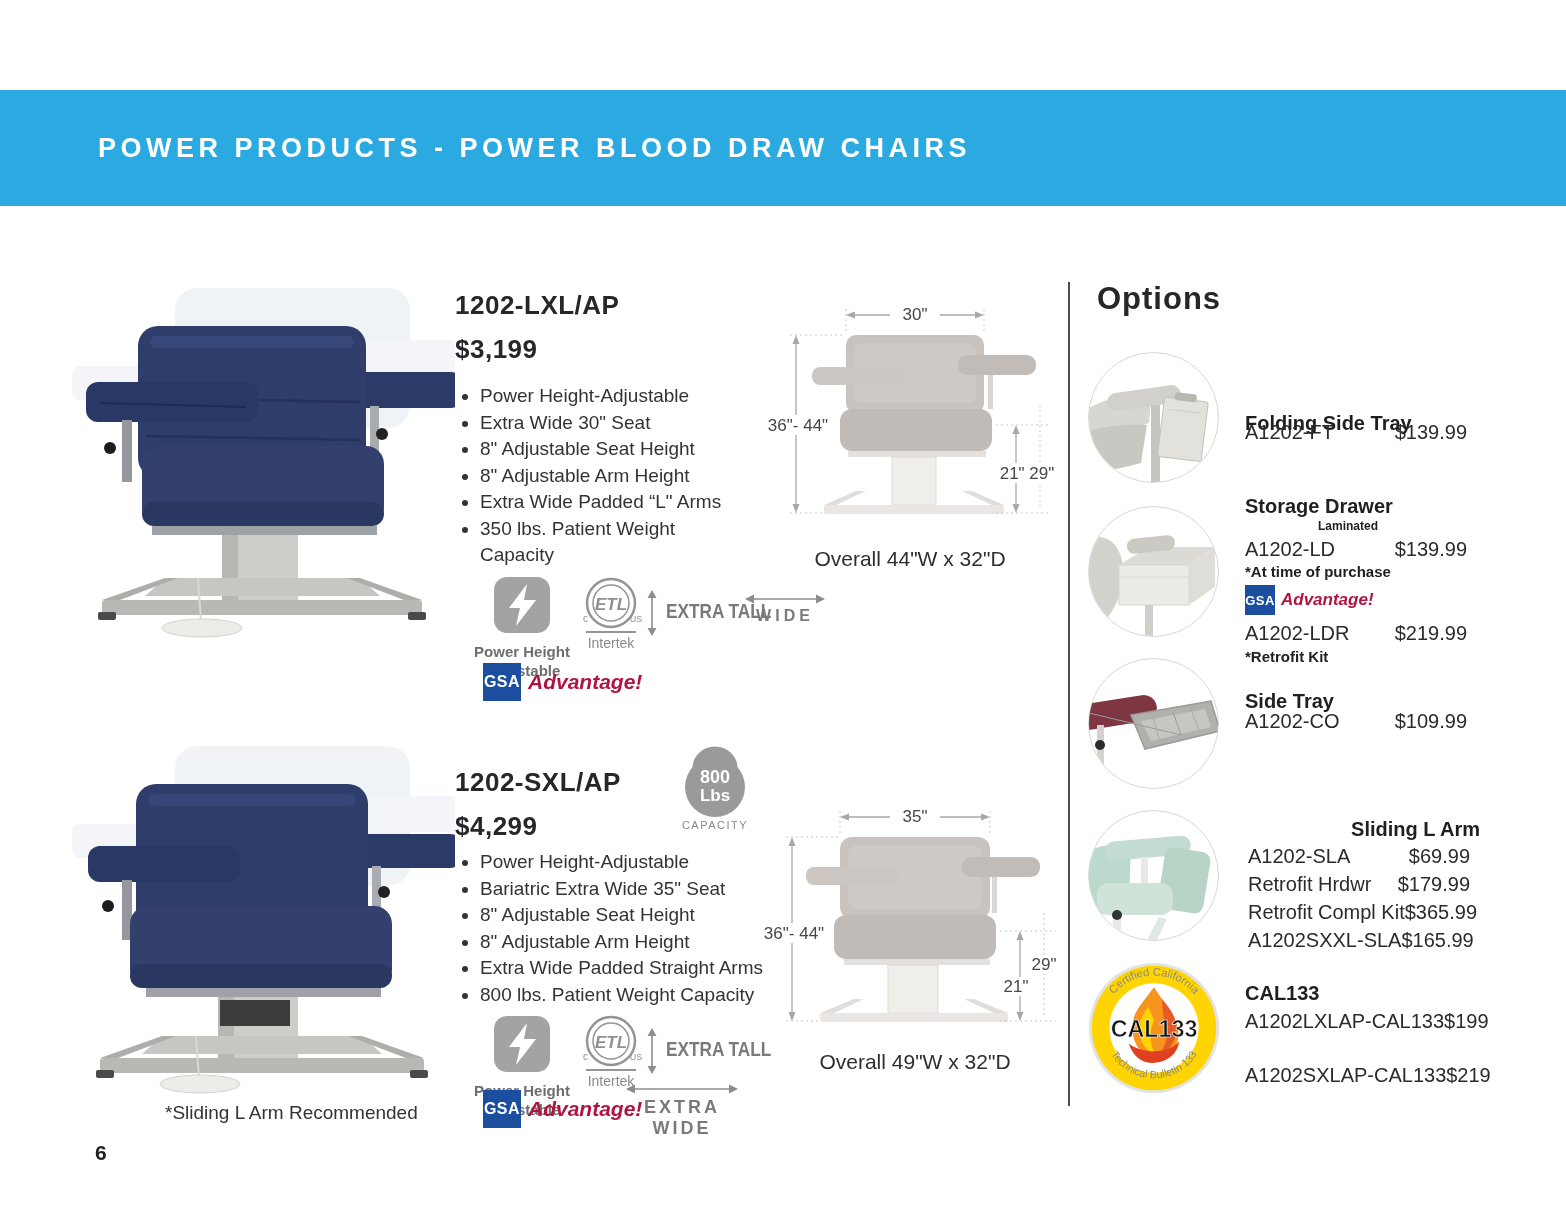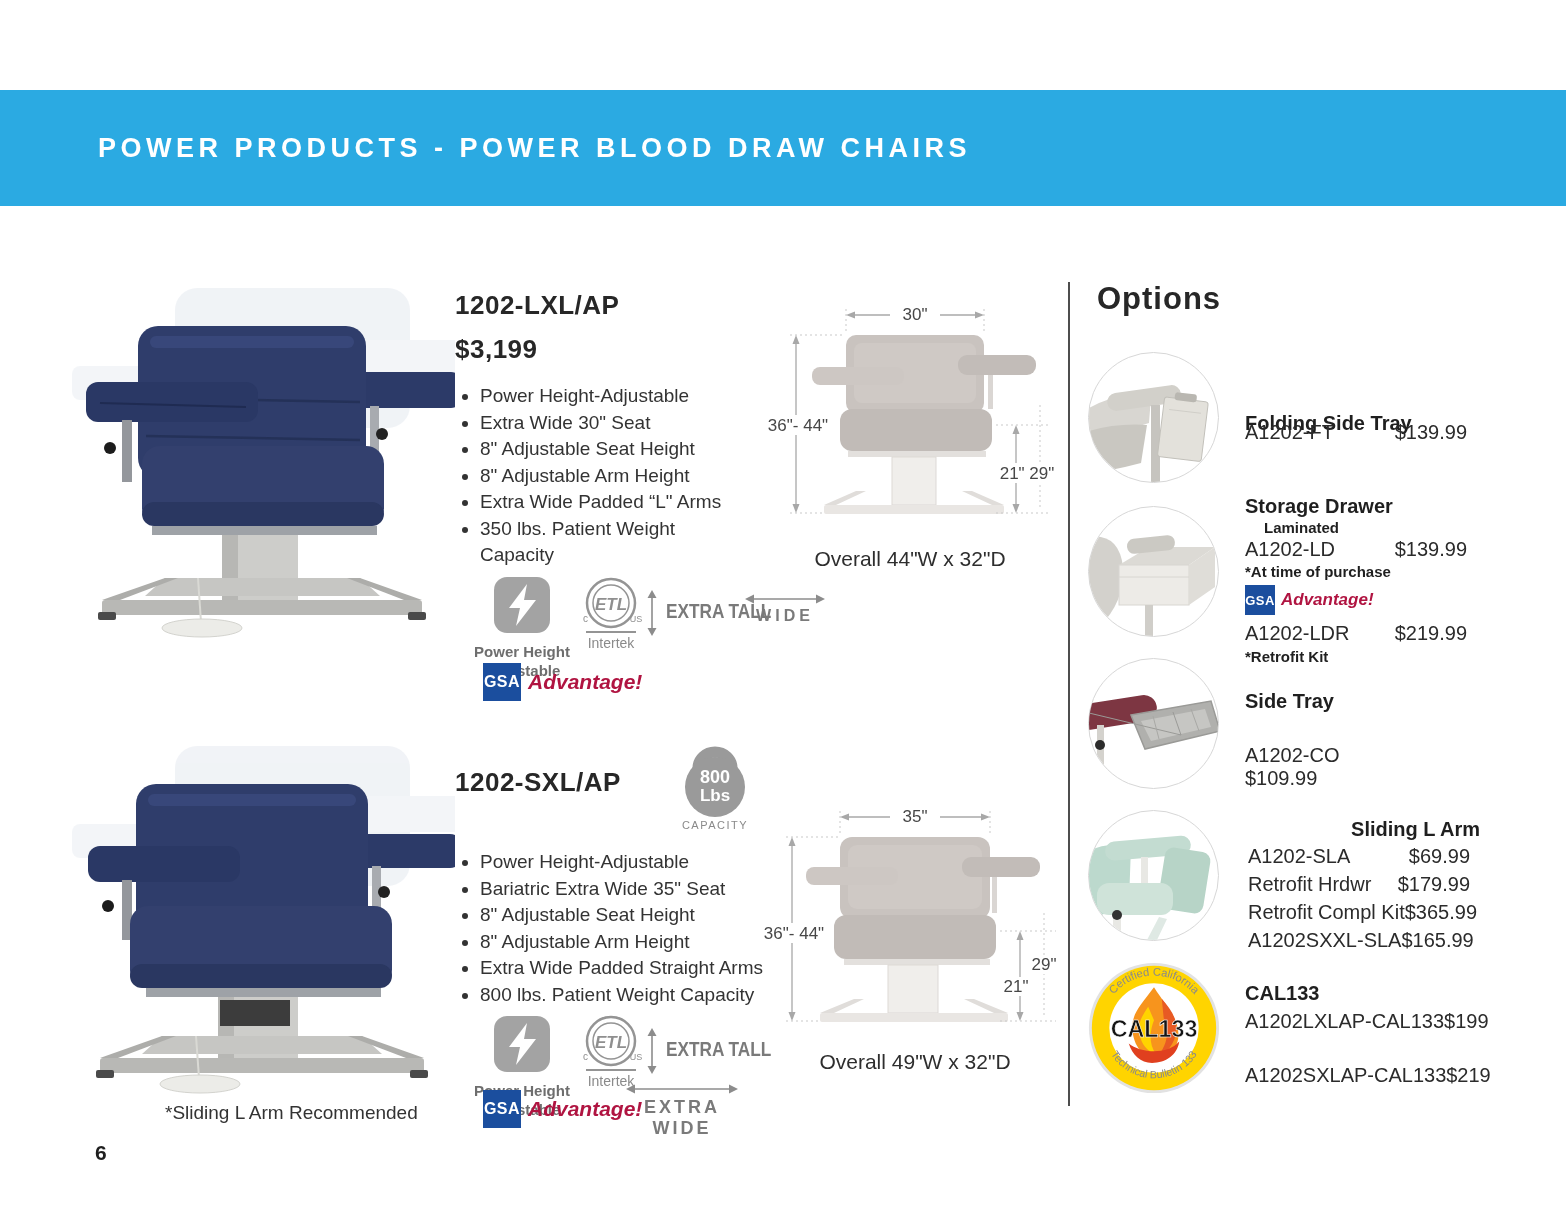--- a/index.html
+++ b/index.html
@@ -31,21 +31,21 @@
   .kettlebell{position:absolute;width:82px;text-align:center;}
   .kettlebell .cap{font-size:11px;letter-spacing:1.5px;color:#8a8a8a;margin-top:1px;}
   
   .diagram{position:absolute;}
   .diag-caption{position:absolute;width:300px;text-align:center;font-size:21px;color:#2e2e2e;}
   
   #divider{position:absolute;left:1068px;top:282px;width:2px;height:824px;background:#4d4d4d;}
   #opt-heading{position:absolute;left:1097px;top:281px;font-size:31px;font-weight:800;color:#272727;letter-spacing:1px;}
   .opt-circle{position:absolute;left:1088px;width:129px;height:129px;border-radius:50%;border:1px solid #d7d7d7;overflow:hidden;background:#fff;}
   .opt-name{position:absolute;left:1245px;width:232px;font-size:20px;font-weight:bold;color:#1f1f1f;}
-  .opt-sub{position:absolute;left:1264px;font-size:15px;font-weight:bold;color:#1f1f1f;}
+  .opt-sub{position:absolute;left:1318px;font-size:12px;font-weight:bold;color:#1f1f1f;}
   .opt-row{position:absolute;left:1245px;width:222px;display:flex;justify-content:space-between;font-size:20px;color:#2b2b2b;white-space:nowrap;}
   .opt-row.wide{width:233px;}
   .opt-note{position:absolute;left:1245px;font-size:15px;font-weight:bold;color:#1f1f1f;}
   .note-caption{position:absolute;left:165px;top:1102px;font-size:19px;color:#333;}
   #page-num{position:absolute;left:95px;top:1141px;font-size:21px;font-weight:bold;color:#1f1f1f;}
   svg{display:block;}
 </style>
 </head>
 <body>
 
@@ -239,21 +239,21 @@
       <circle cx="11" cy="86" r="5" fill="#2c2c2c"></circle>
       <polygon points="42,56 122,42 131,72 56,90" fill="#b0b0ad" stroke="#9a9a97" stroke-width="1.5"></polygon>
       <polygon points="52,62 116,50 122,68 62,82" fill="#c6c6c3"></polygon>
       <line x1="84,54" y1="54" x2="92" y2="76" stroke="#9a9a97"></line>
       <line x1="84" y1="53" x2="92" y2="76" stroke="#9a9a97"></line>
       <line x1="64" y1="57" x2="70" y2="80" stroke="#a8a8a5"></line>
       <line x1="102" y1="50" x2="110" y2="72" stroke="#a8a8a5"></line>
     </svg>
   </div>
   <div class="opt-name" style="top:690px;">Side Tray</div>
-  <div class="opt-row" style="top:744px;flex-direction:column;">
+  <div class="opt-row" style="top:710px;">
     <span>A1202-CO</span>
     <span>$109.99</span>
   </div>
 
   <div class="opt-circle" style="top:810px;">
     <svg width="129" height="129" viewBox="0 0 129 129">
       <path d="M0,40 Q20,30 42,36 L40,90 Q18,100 0,112 Z" fill="#bcd9cd"></path>
       <g transform="rotate(-5 55 38)">
           <rect x="16" y="28" width="86" height="19" rx="9.5" fill="#c3dcd1"></rect>
         </g>
@@ -340,20 +340,21 @@
     <polygon points="30,320 92,298 106,298 48,320" fill="#adadaa"></polygon>
     <polygon points="354,320 292,298 278,298 336,320" fill="#adadaa"></polygon>
     <rect x="26" y="332" width="18" height="8" rx="2" fill="#4a4a4a"></rect>
     <rect x="340" y="332" width="18" height="8" rx="2" fill="#4a4a4a"></rect>
     <line x1="126" y1="298" x2="129" y2="340" stroke="#d9d9d4" stroke-width="2"></line>
     <ellipse cx="130" cy="346" rx="40" ry="9" fill="#ecece8" stroke="#d3d3ce"></ellipse>
   </svg>
 
   <div class="prod-title" style="left:455px;top:760px;">
     <div>1202-SXL/AP</div>
+    <div>$4,299</div>
   </div>
   <div class="kettlebell" style="left:674px;top:742px;">
     <svg width="82" height="76" viewBox="0 0 82 76">
       <path d="M24,26 a17,16 0 0 1 34,0" fill="none" stroke="#9a9a9a" stroke-width="11"></path>
       <circle cx="41" cy="45" r="30" fill="#9a9a9a"></circle>
       <text x="41" y="41" text-anchor="middle" font-size="18" font-weight="bold" fill="#ffffff" font-family="Liberation Sans, sans-serif">800</text>
       <text x="41" y="59" text-anchor="middle" font-size="17" font-weight="bold" fill="#ffffff" font-family="Liberation Sans, sans-serif">Lbs</text>
     </svg>
     <div class="cap">CAPACITY</div>
   </div>

